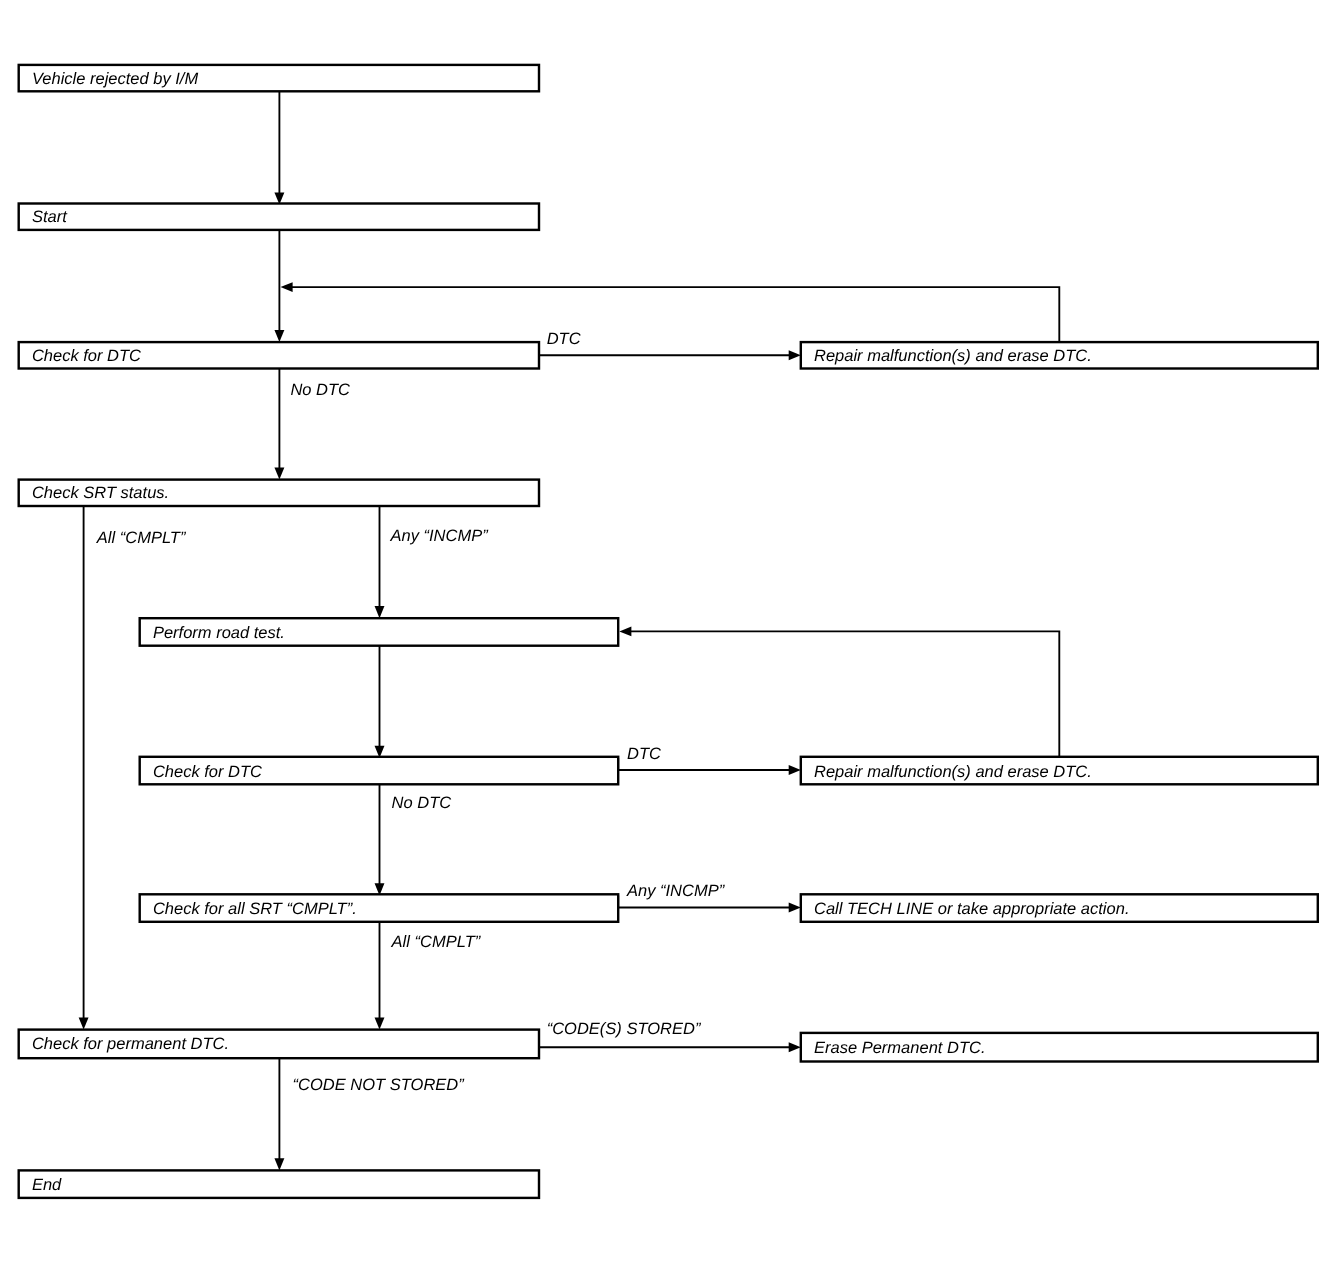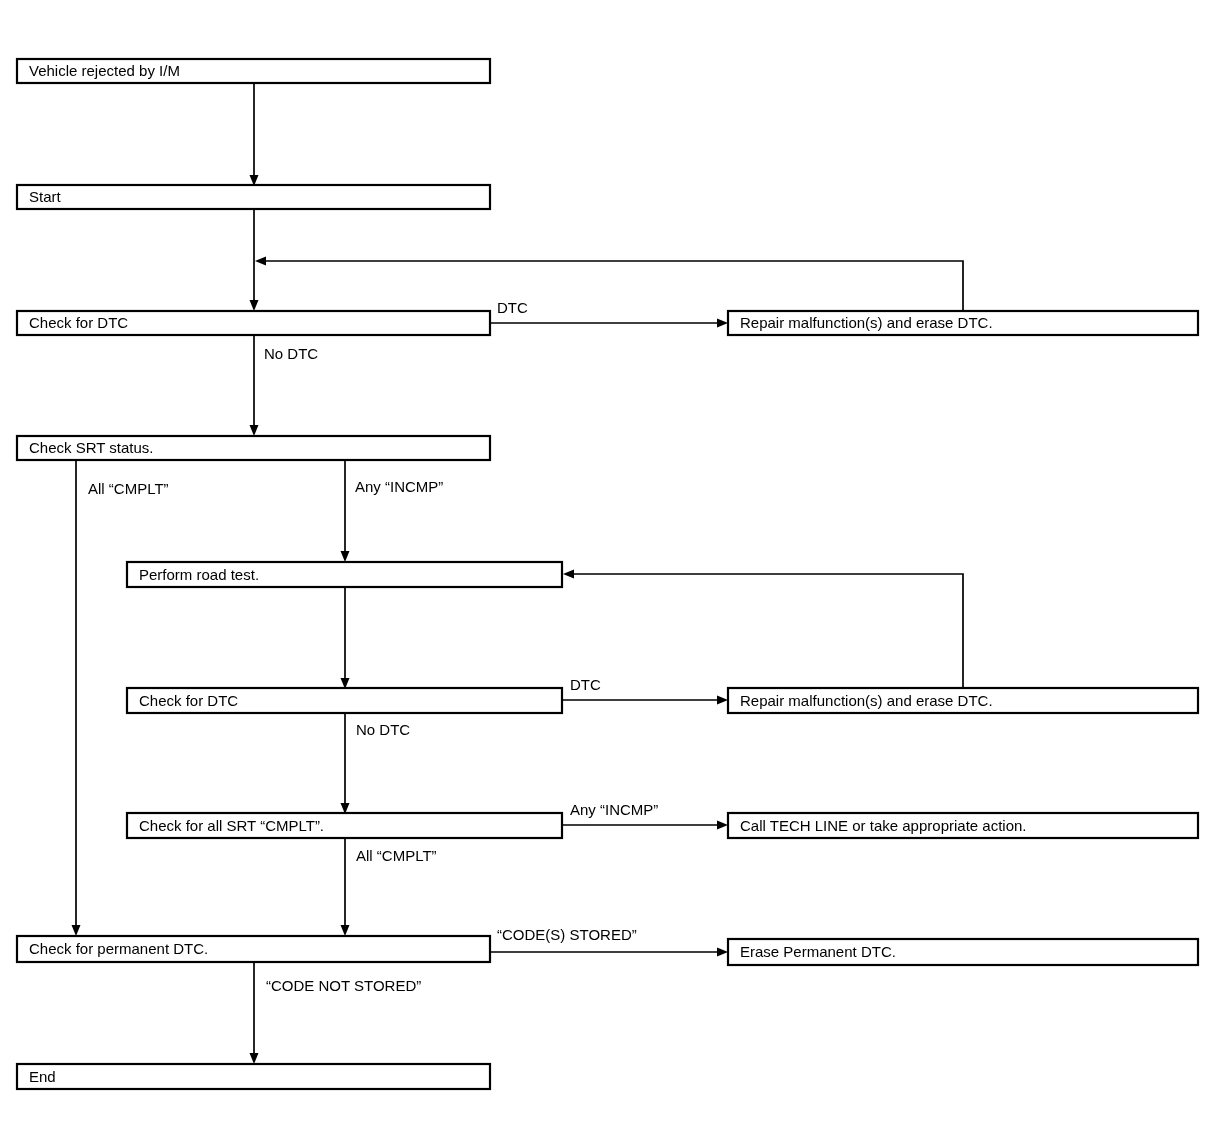--- a/index.html
+++ b/index.html
@@ -10,20 +10,21 @@
   body {
     width: 1216px;
     height: 1148px;
     font-family: "Liberation Sans", sans-serif;
     overflow: hidden;
   }
   #flow-root {
     position: relative;
     width: 1216px;
     height: 1148px;
+    font-style: italic;
   }
   svg#flow-svg {
     position: absolute;
     top: 0;
     left: 0;
     width: 1216px;
     height: 1148px;
     display: block;
   }
   .box-rect {

